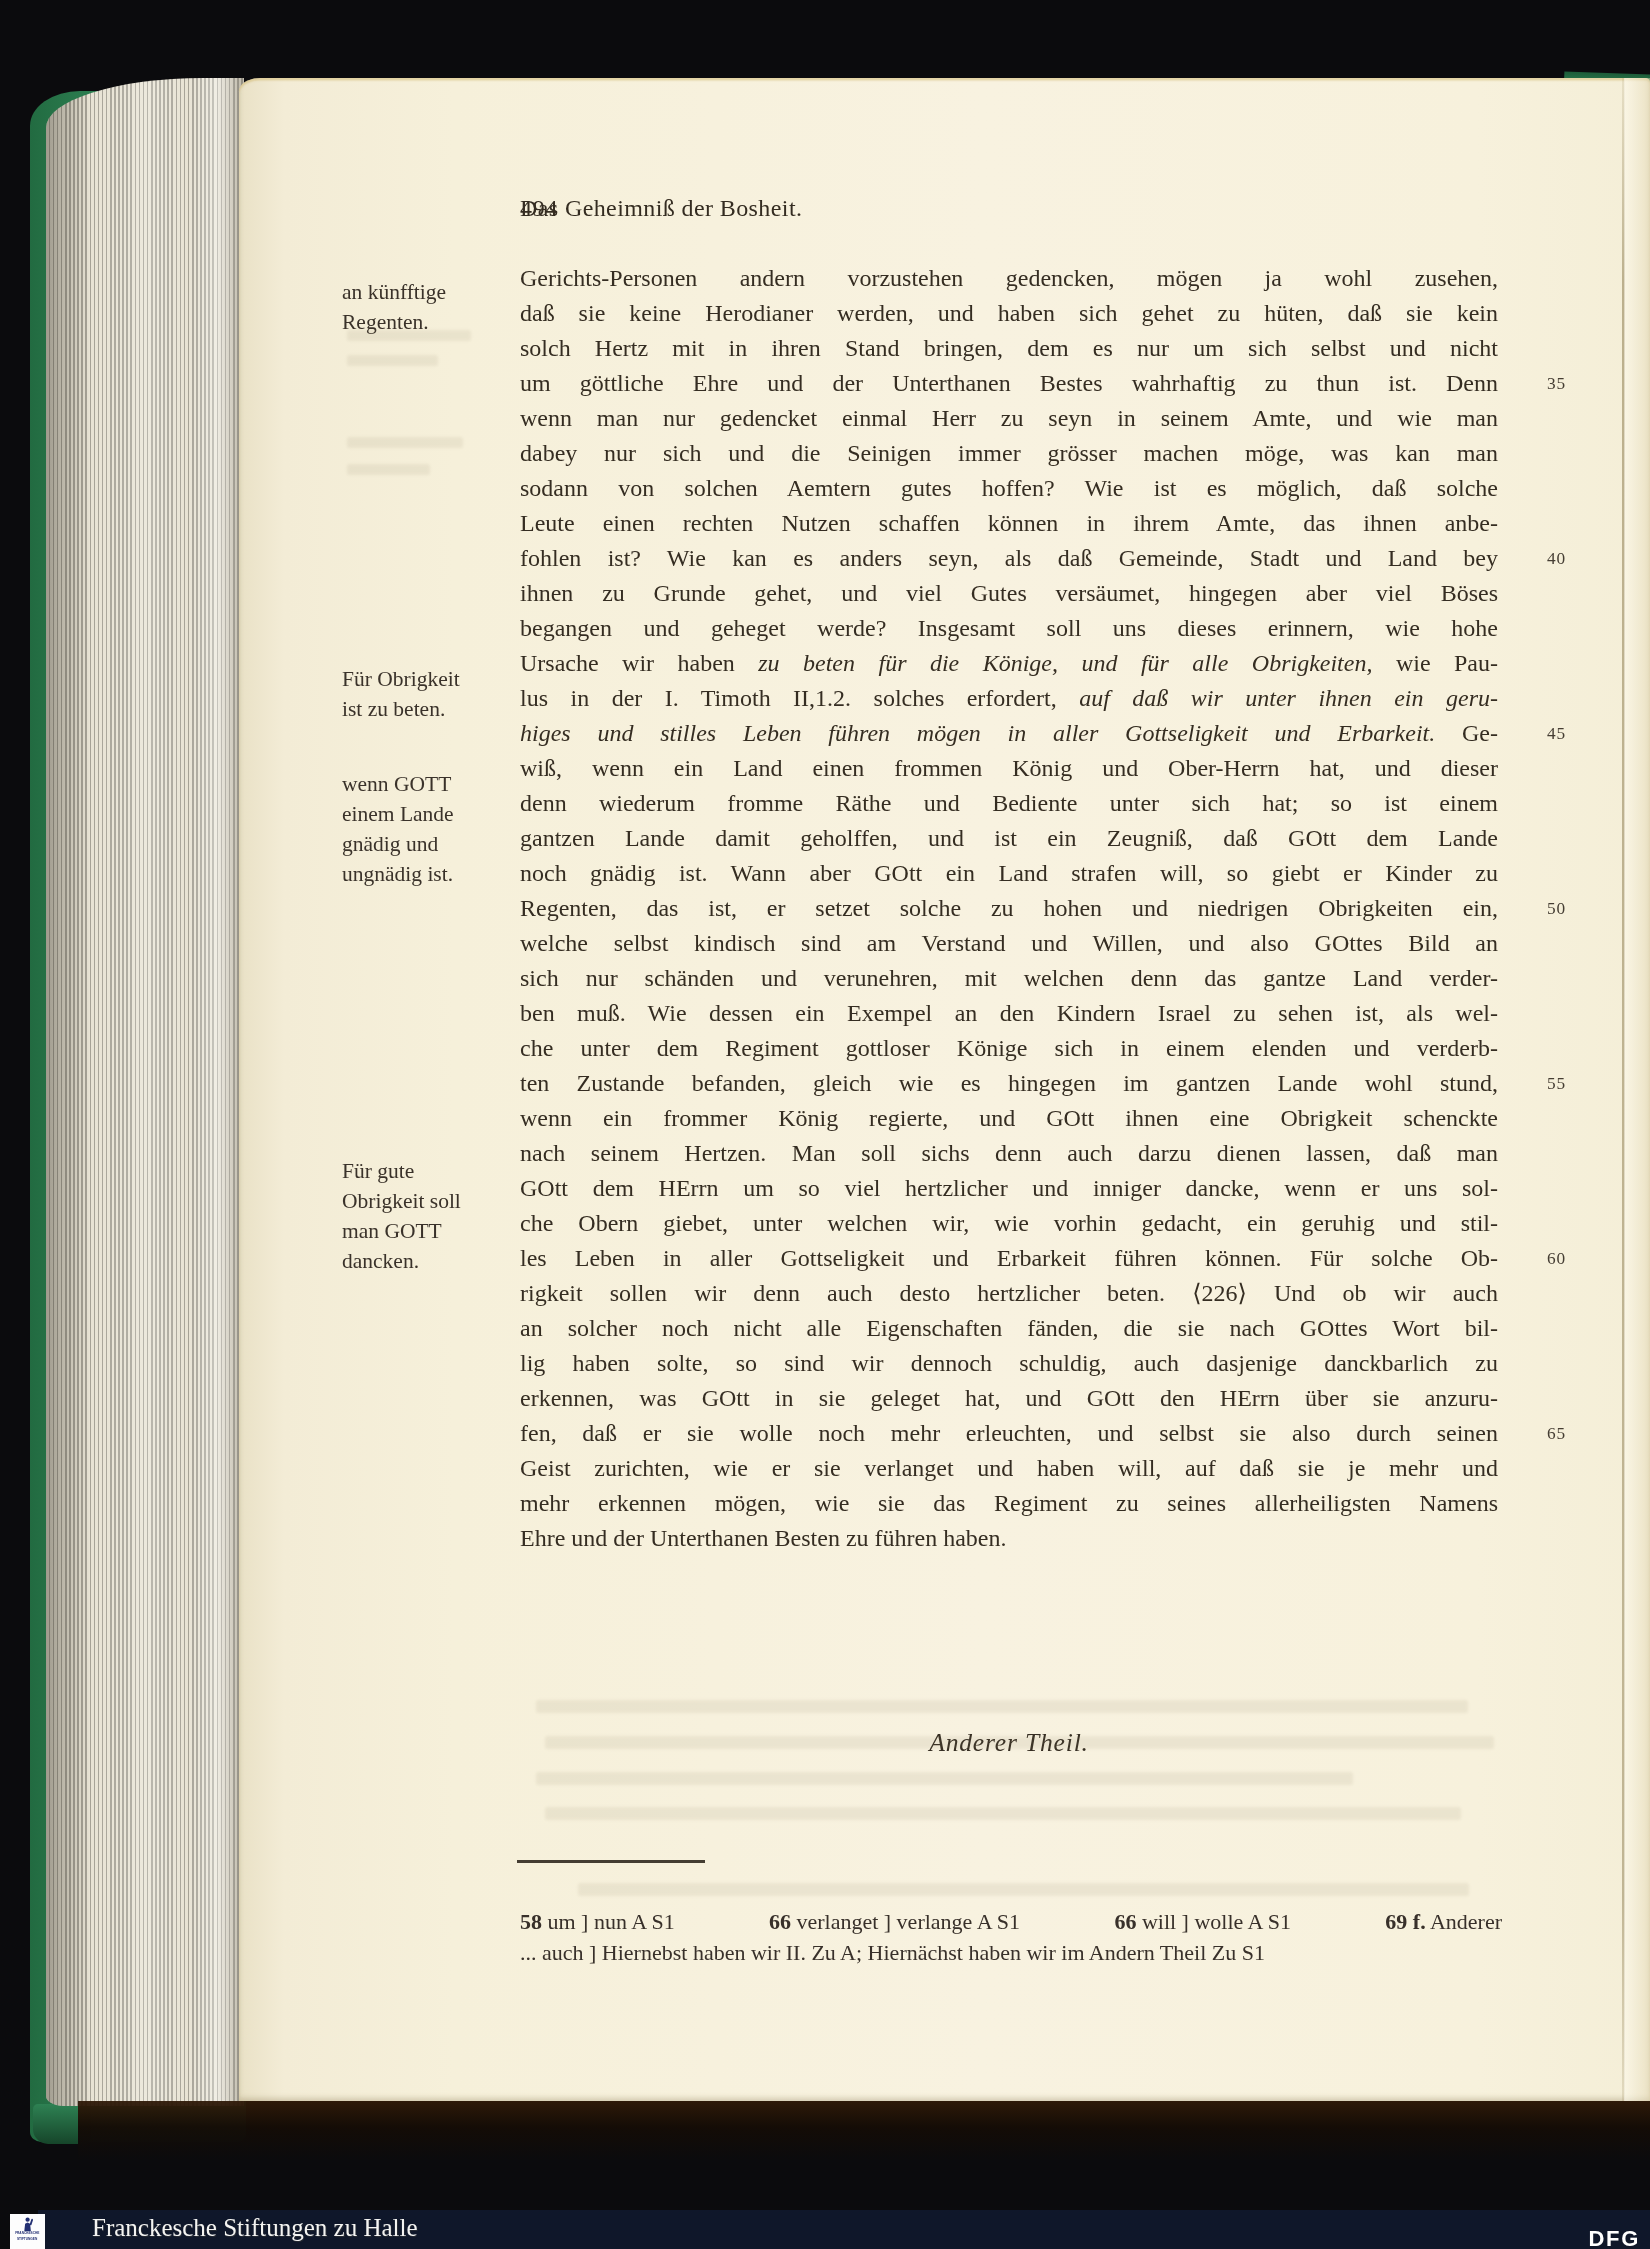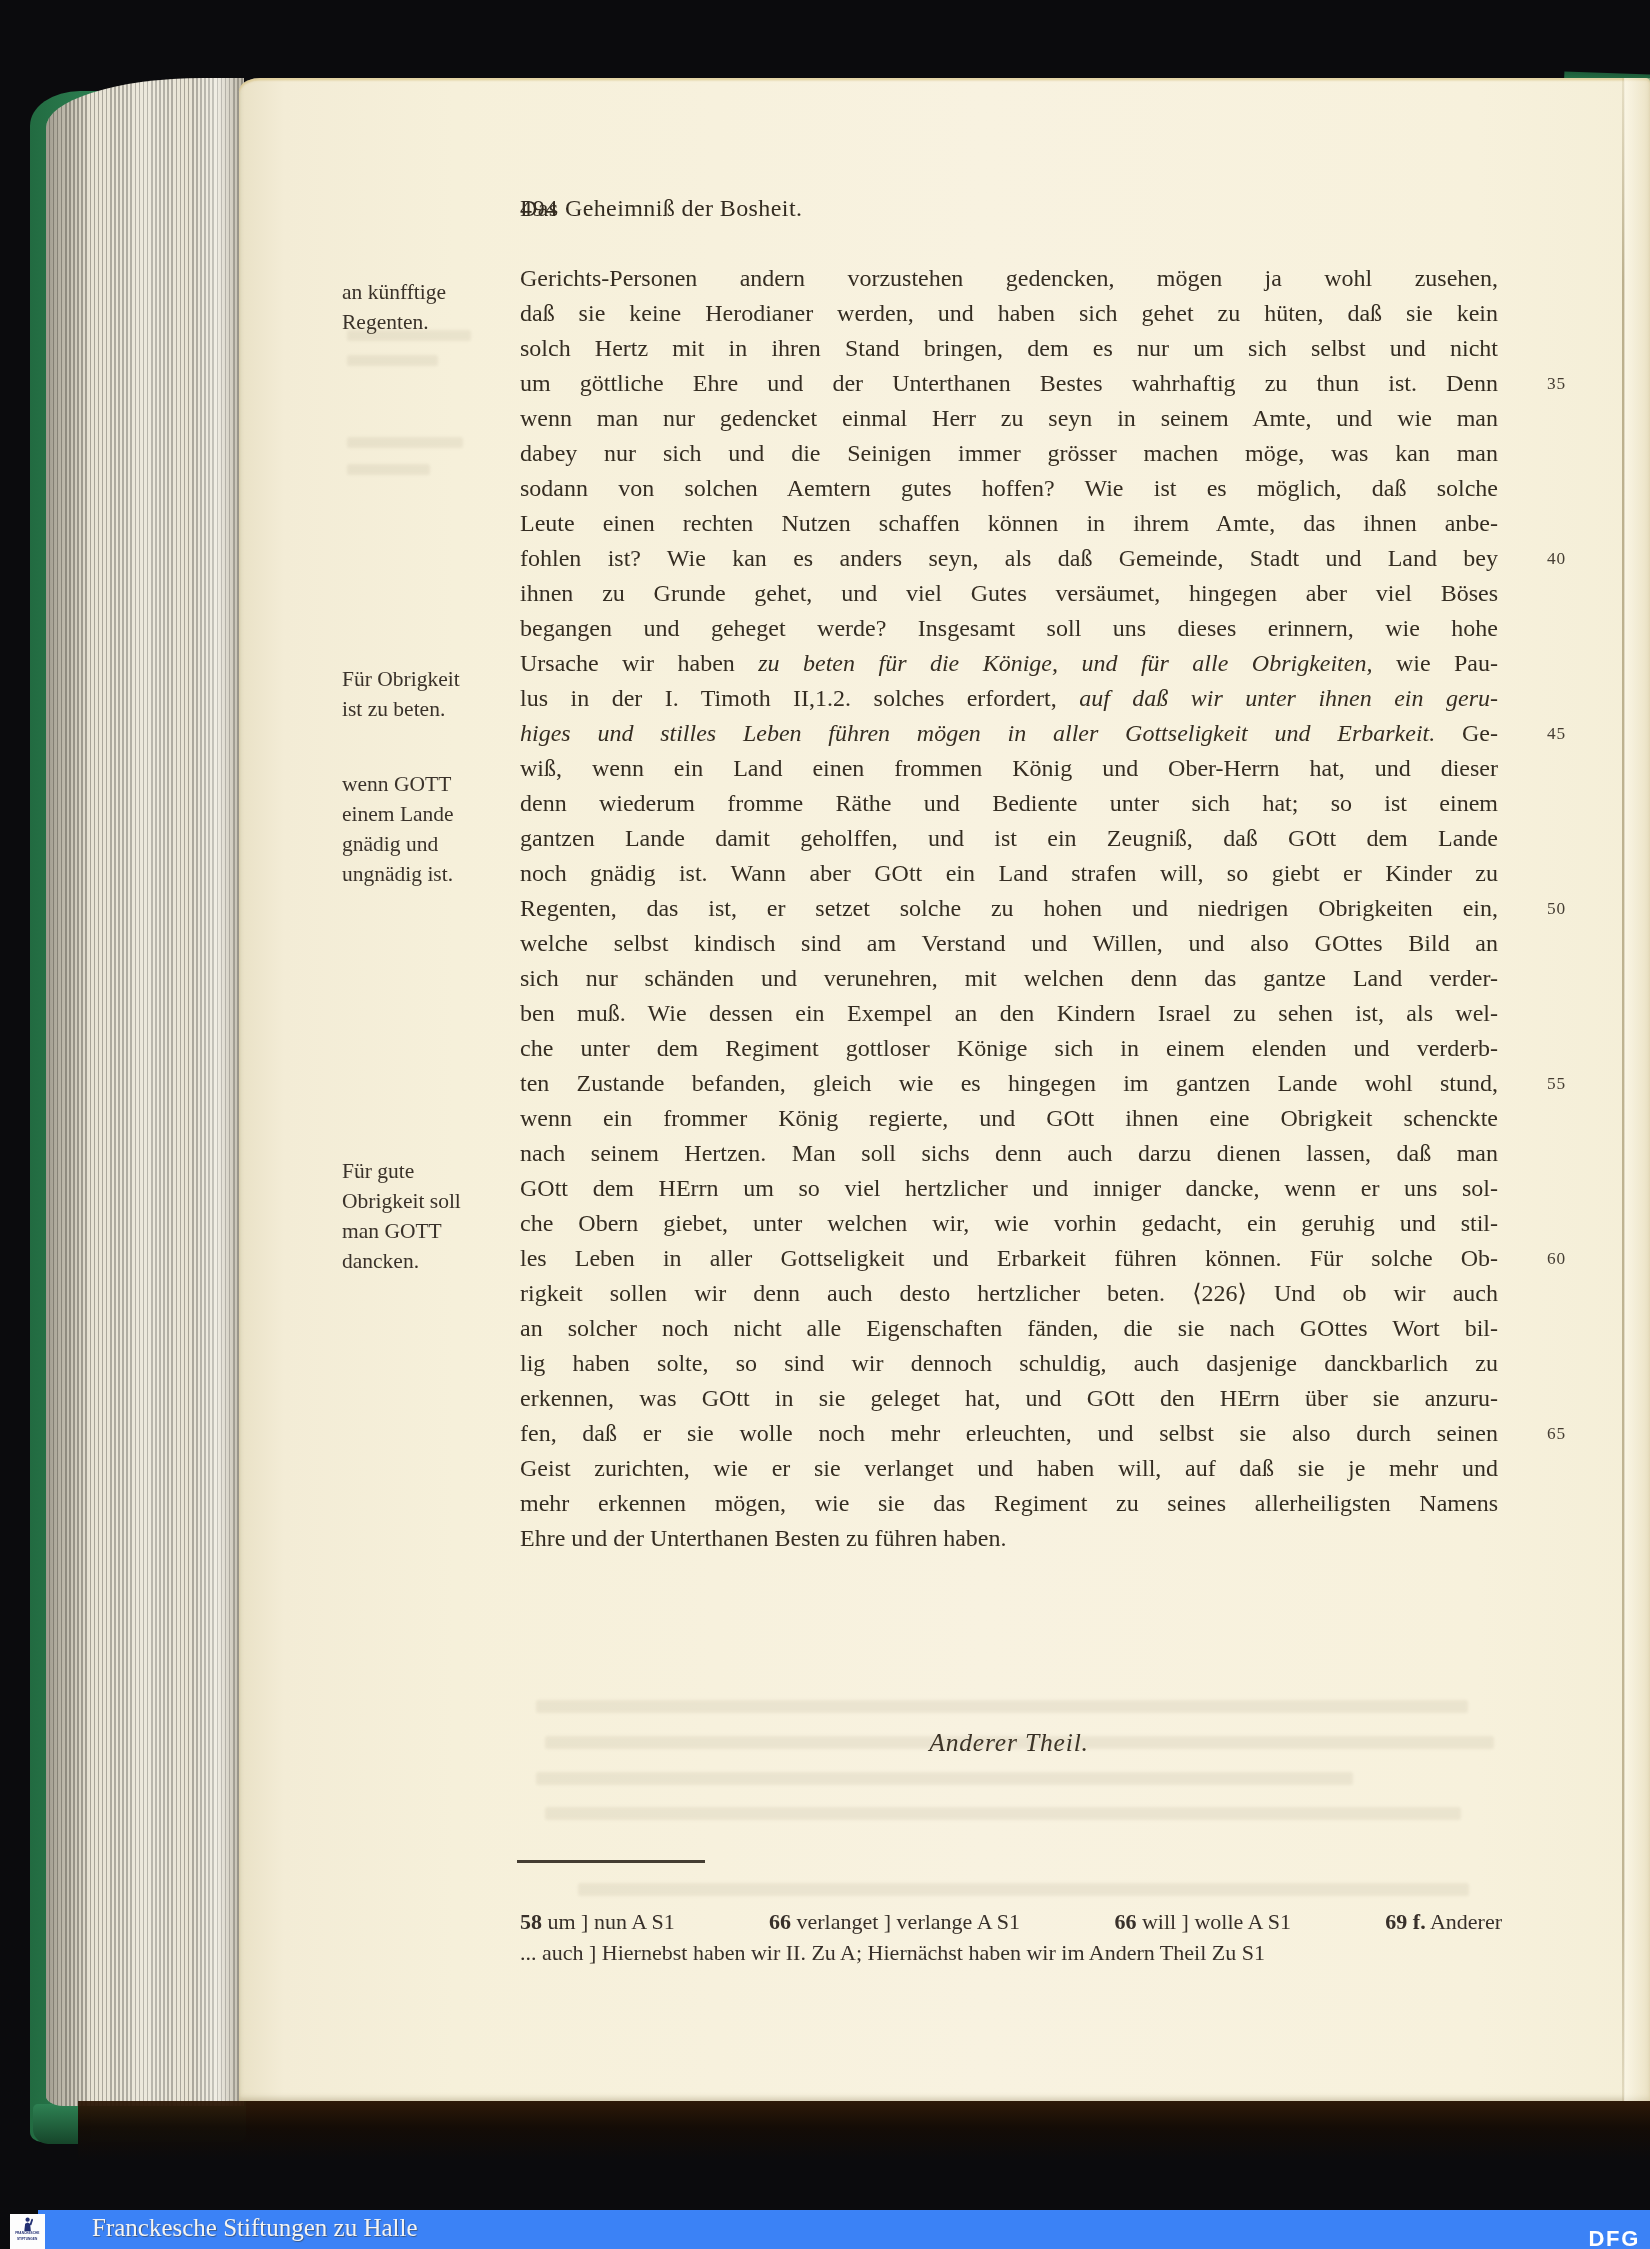--- a/index.html
+++ b/index.html
@@ -53,21 +53,21 @@
   #apparatus{position:absolute;left:520px;top:1884px;width:982px;font-size:22px;
     line-height:30.5px;color:#38302a;}
   #apparatus-line1{display:flex;justify-content:space-between;margin-top:23px;}
   .app-entry b{font-weight:bold;}
   .app-entry{white-space:pre;}
 
   
   .ghost{position:absolute;background:#8a7f63;opacity:.11;filter:blur(1.7px);border-radius:2.5px;}
 
   
-  #viewer-bar{position:absolute;left:38px;top:2210px;width:1612px;height:40px;background:#3b82f6;}
+  #viewer-bar{position:absolute;left:38px;top:2210px;width:1612px;height:40px;background:#0f172a;}
   #library-name{position:absolute;left:54px;top:4.1px;font-size:25px;color:#f4f4f2;
     font-family:"Liberation Serif","DejaVu Serif",serif;text-shadow:0.8px 0.8px 0.8px rgba(60,60,60,.6);}
   #dfg-logo{position:absolute;right:10px;top:16px;font-family:"Liberation Sans","DejaVu Sans",sans-serif;
     font-weight:800;font-size:22px;letter-spacing:1.7px;color:#fff;}
   #library-logo{position:absolute;left:10px;top:2214px;width:35px;height:36px;background:#fdfdfd;
     display:flex;flex-direction:column;align-items:center;justify-content:flex-start;padding-top:2.5px;box-sizing:border-box;}
   #library-logo .logo-text{font-family:"Liberation Sans","DejaVu Sans",sans-serif;
     font-size:6.6px;line-height:6.6px;color:#232f72;font-weight:bold;transform:scale(.48);
     transform-origin:center top;white-space:nowrap;text-align:center;}
 </style>

